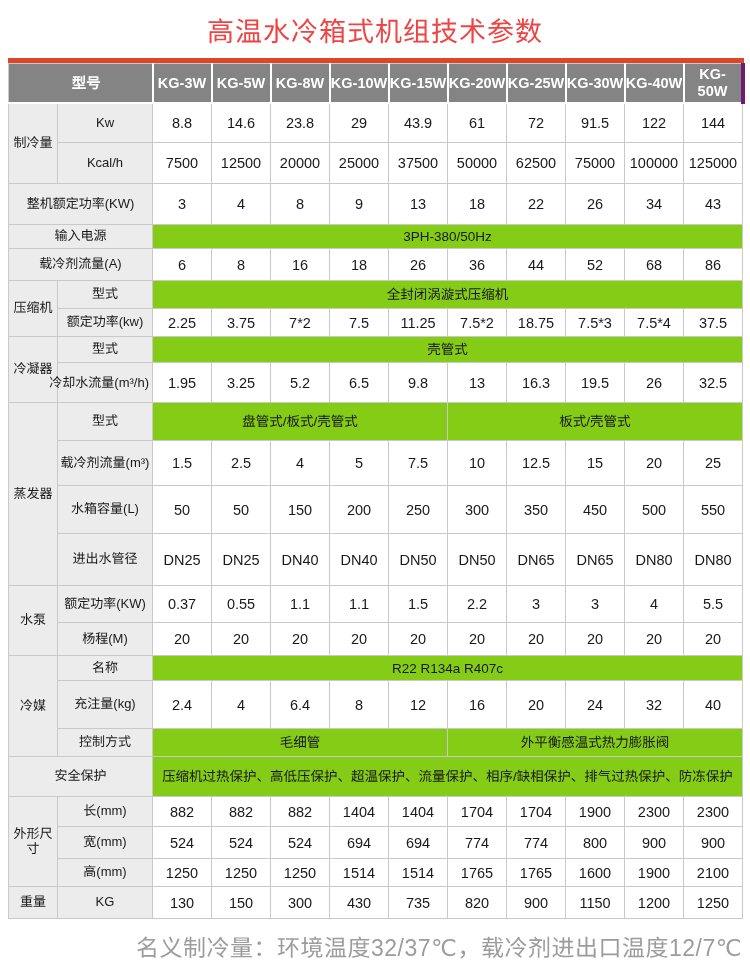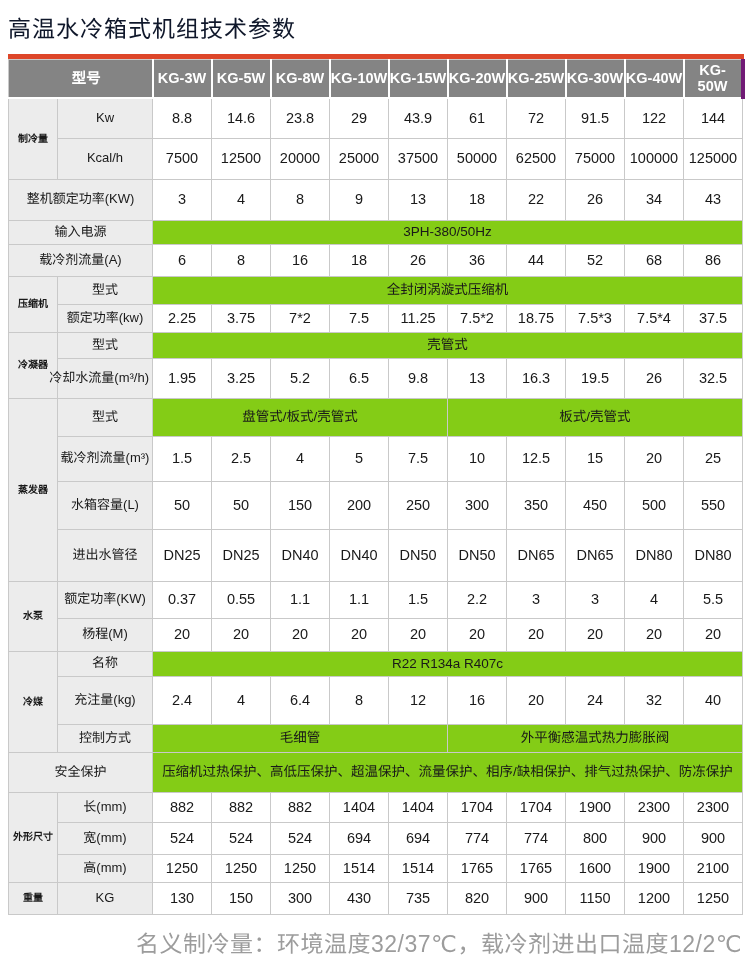--- a/index.html
+++ b/index.html
@@ -3,42 +3,42 @@
 <meta charset="utf-8">
 <style>
   html,body{margin:0;padding:0;}
   body{
     width:750px;height:966px;background:#ffffff;
     font-family:"Liberation Sans","DejaVu Sans",sans-serif;
     color:#191919;overflow:hidden;
   }
   .page{padding:0 8px;}
   .page-title{
-    text-align:left;font-size:23px;line-height:1.2;color:#0f172a;
+    text-align:center;font-size:27px;line-height:1.2;color:#ef4444;
     font-weight:400;letter-spacing:1px;margin:16px 0 10px 0;
   }
   .table-wrap{width:736px;}
   .accent-bar{height:5px;background:#dd4629;}
   table{
     border-collapse:collapse;table-layout:fixed;width:736px;
   }
   td,th{
     border:1px solid #c9c9c9;text-align:center;vertical-align:middle;
     padding:0;line-height:1.15;
   }
   th.hcell{
     background:#848484;color:#ffffff;font-size:14.5px;font-weight:600;
     border-left:2px solid #ffffff;border-right:2px solid #ffffff;
     border-top:1px solid #c9c9c9;border-bottom:2px solid #ffffff;
     letter-spacing:0;
   }
   th.hcell:first-child{border-left:1px solid #c9c9c9;padding-left:12px;}
   th.hcell:last-child{border-right:4px solid #701a75;}
   td.group{
-    background:#ececec;font-size:10px;font-weight:700;
+    background:#ececec;font-size:13px;font-weight:400;
   }
   td.plabel{
     background:#ececec;font-size:13px;white-space:nowrap;position:relative;
   }
   td.val-cell{
     background:#ffffff;font-size:14.5px;white-space:nowrap;
   }
   td.spanv{
     background:#84cc16;font-size:13.5px;
   }
@@ -360,15 +360,15 @@
             <td class="val-cell">900</td>
             <td class="val-cell">1150</td>
             <td class="val-cell">1200</td>
             <td class="val-cell">1250</td>
           </tr>
 
       </tbody>
     </table>
   </div>
 
-  <div class="footer-note">名义制冷量：环境温度32/37℃，载冷剂进出口温度12/2℃</div>
+  <div class="footer-note">名义制冷量：环境温度32/37℃，载冷剂进出口温度12/7℃</div>
 
 </div>
 
 </body></html>

